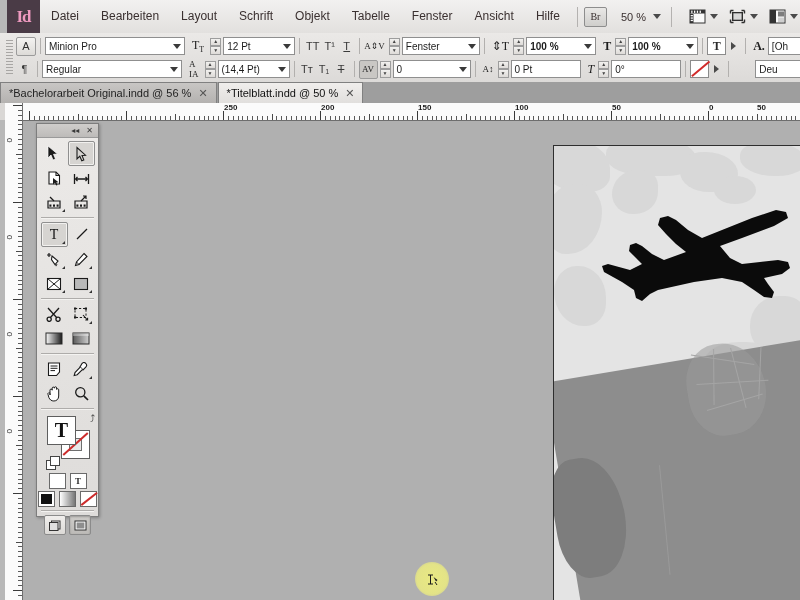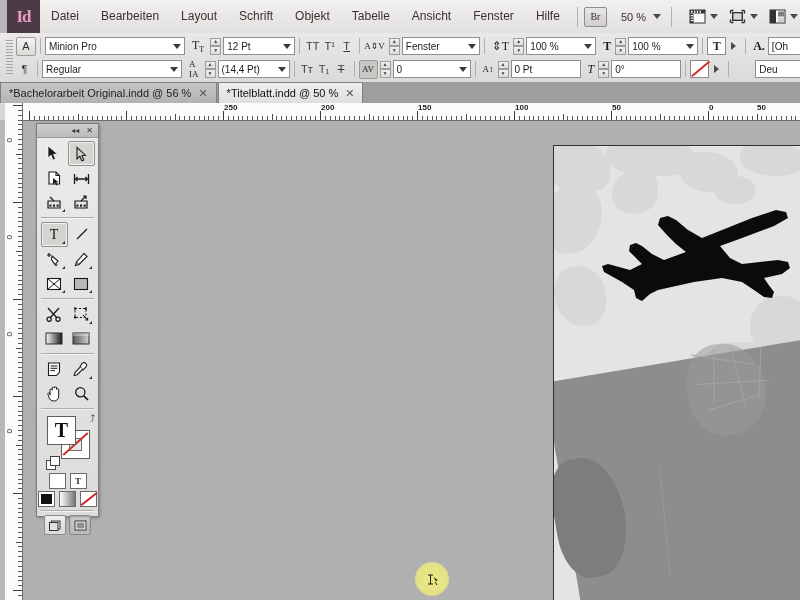--- a/index.html
+++ b/index.html
@@ -63,21 +63,21 @@
     height:16px;border:1px solid #8f8f8f;background:#fff;
     display:flex;align-items:center;padding:0 3px;font-size:10px;color:#1c1c1c;
     position:relative;
   }
   .field .dd{position:absolute;right:3px;top:6px;width:0;height:0;
     border-left:4px solid transparent;border-right:4px solid transparent;border-top:5px solid #3a3a3a;}
   .fld-font{width:132px;}
   .fld-size{width:64px;}
   .fld-kern{width:70px;}
   .fld-track{width:70px;}
-  .fld-pct{width:62px;}
+  .fld-pct{width:62px;font-weight:bold;}
   .fld-baseline{width:62px;}
   .fld-lang{width:44px;}
   .spin{width:11px;height:17px;display:flex;flex-direction:column;margin:0 2px;}
   .spin i{flex:1;border:1px solid #9d9d9d;background:linear-gradient(#f2f1ef,#dedbd8);
     display:flex;align-items:center;justify-content:center;font-style:normal;font-size:5px;color:#444;line-height:1;}
   .vsep-s{width:1px;height:16px;background:#b2b0ae;margin:0 4px;}
   .glyph{font-family:"Liberation Serif",serif;font-size:12px;color:#1e1e1e;}
   .glyph-sm{font-family:"Liberation Serif",serif;font-size:9px;color:#1e1e1e;}
   .swatch{width:17px;height:16px;border:1px solid #8b8b8b;background:#fff;position:relative;}
   .swatch.fillT{display:flex;align-items:center;justify-content:center;font-family:"Liberation Serif",serif;font-weight:bold;font-size:12px;}
@@ -194,22 +194,22 @@
 <div id="app">
 
   <div class="menubar">
     <div class="id-logo">Id</div>
     <div class="menu-item">Datei</div>
     <div class="menu-item">Bearbeiten</div>
     <div class="menu-item">Layout</div>
     <div class="menu-item">Schrift</div>
     <div class="menu-item">Objekt</div>
     <div class="menu-item">Tabelle</div>
+    <div class="menu-item">Fenster</div>
     <div class="menu-item">Ansicht</div>
-    <div class="menu-item">Fenster</div>
     <div class="menu-item">Hilfe</div>
 
     <div class="mb-sep"></div>
     <div class="br-btn">Br</div>
 
     <div class="zoombox">
       <div class="zoomval">50 %</div>
       <div class="caret"></div>
     </div>
 

